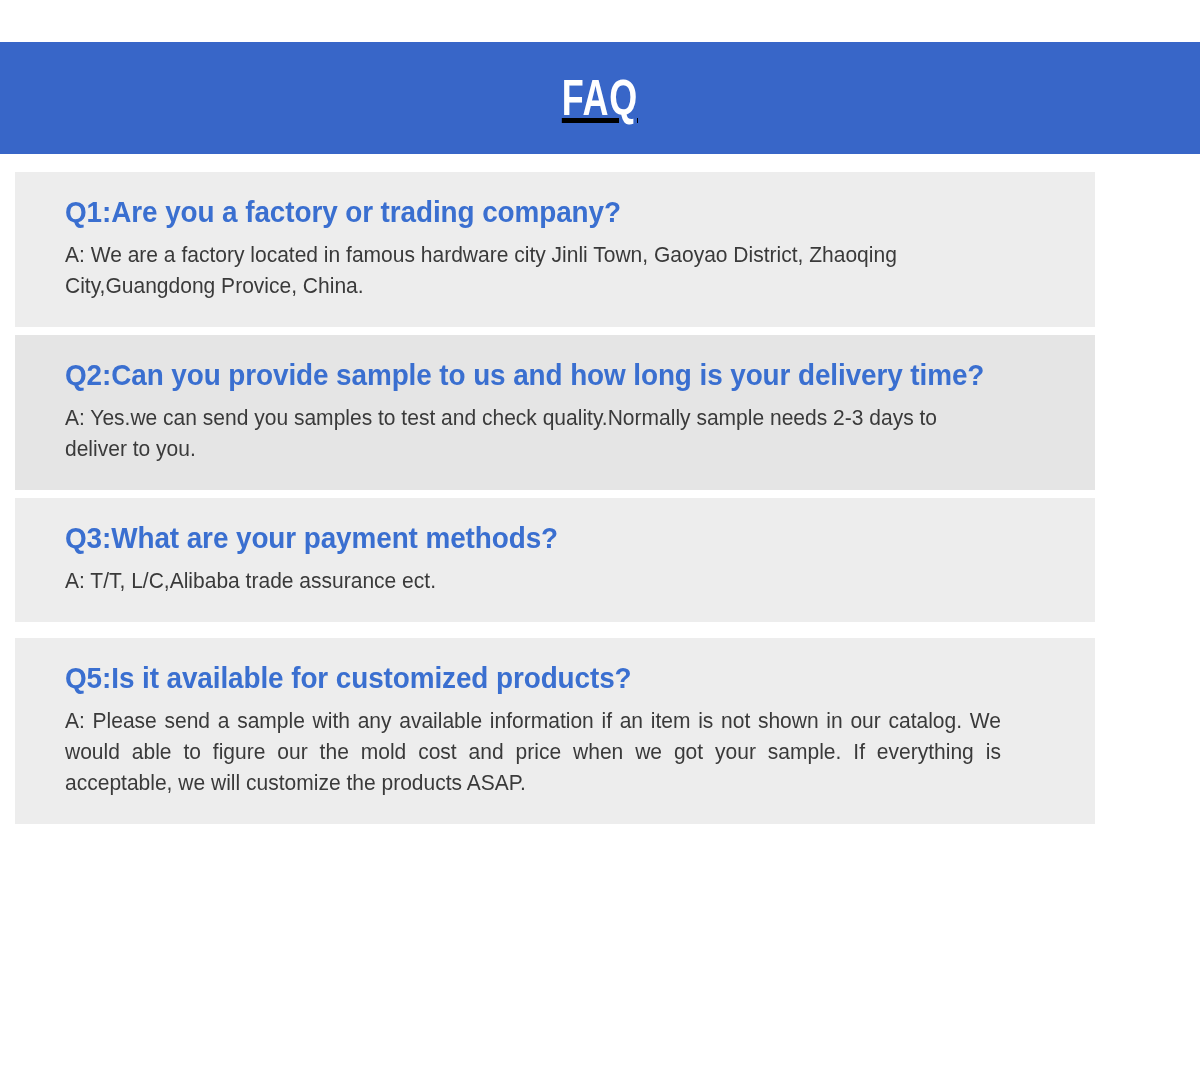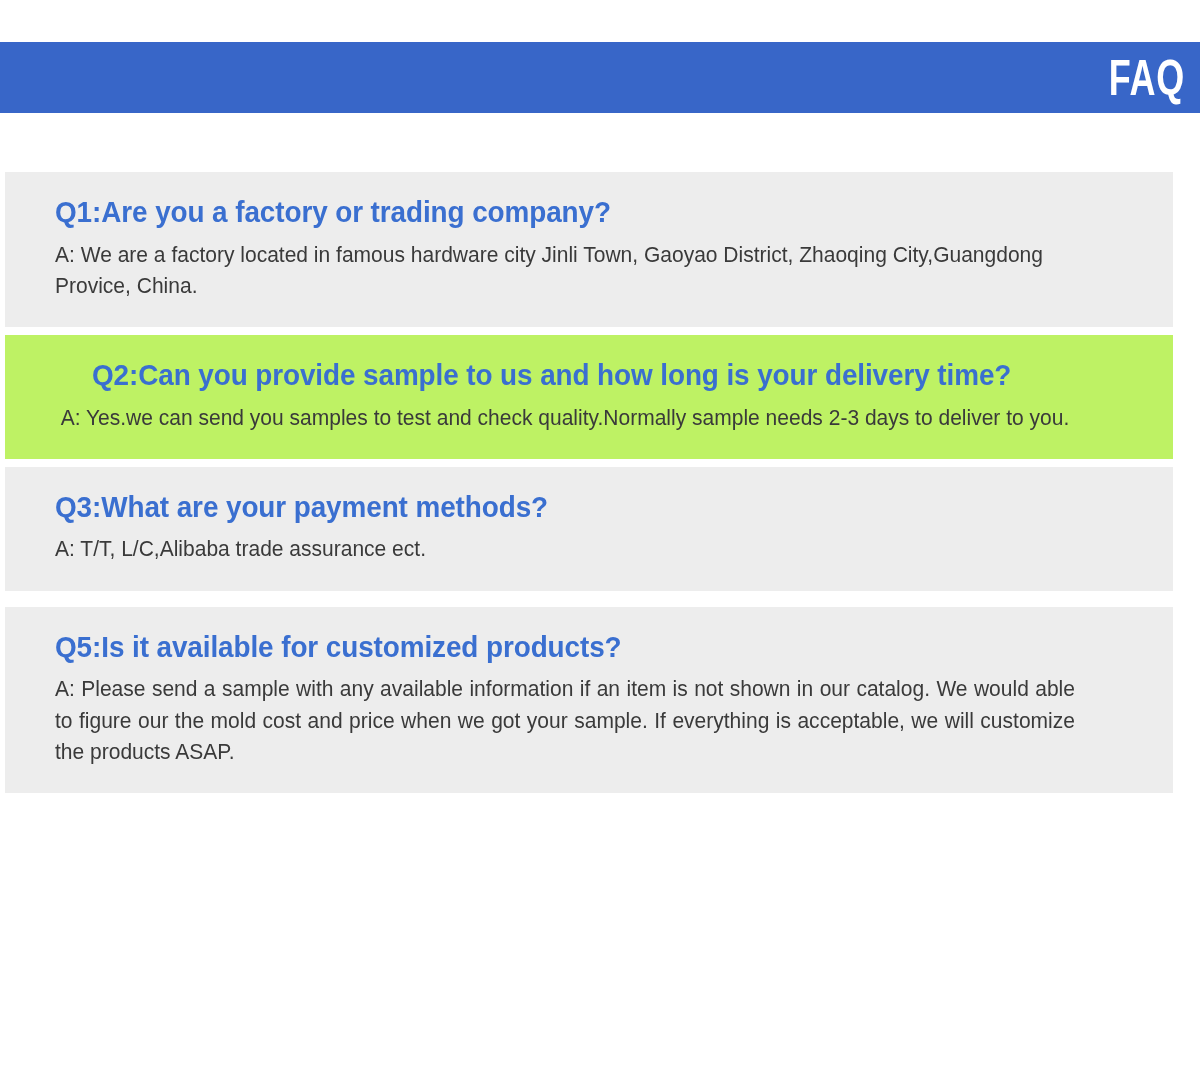--- a/index.html
+++ b/index.html
@@ -20,25 +20,26 @@
     height: 1085px;
     background: #ffffff;
   }
 
   
   .faq-banner {
     position: absolute;
     left: 0;
     top: 42px;
     width: 1200px;
-    height: 71px;
+    height: 112px;
     background: #3866c8;
     display: flex;
     align-items: center;
-    justify-content: flex-end;
+    justify-content: center;
+    text-decoration: underline;
   }
   .faq-banner-title {
     color: #ffffff;
     font-size: 50px;
     line-height: 1;
     font-weight: 700;
     letter-spacing: 1px;
     transform: scaleX(0.72);
     transform-origin: center center;
     white-space: nowrap;
@@ -47,31 +48,30 @@
   
   .faq-list {
     position: absolute;
     left: 0;
     top: 172px;
     width: 1200px;
   }
 
   .faq-item {
     position: relative;
-    width: 1168px;
-    margin-left: 5px;
+    width: 1080px;
+    margin-left: 15px;
     box-sizing: border-box;
     padding: 22px 50px 26px 50px;
   }
   .faq-item.shade {
     background: #ededed;
   }
   .faq-item.plain {
-    background: #bef264;
-    text-align: center;
+    background: #e5e5e5;
   }
   .faq-gap {
     height: 8px;
     background: #ffffff;
   }
 
   .faq-question {
     color: #3a6fd0;
     font-size: 30px;
     line-height: 1.22;

